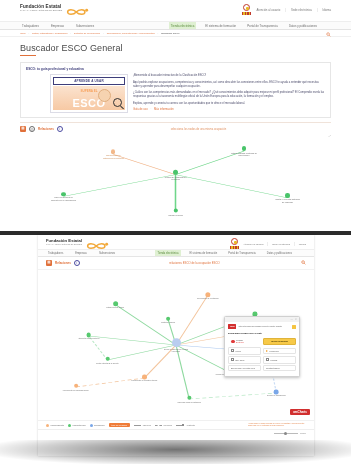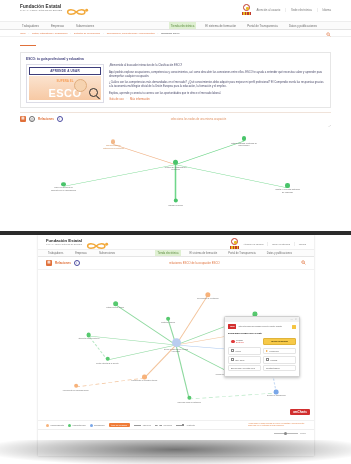--- a/index.html
+++ b/index.html
@@ -41,21 +41,21 @@
   .crumb-sep { font-size:2.4px; color:#ccc; }
   .crumb.last { color:#777; font-weight:bold; }
 
   .page-title-wrap { padding:6px 20px 3px 20px; }
   .page-title { font-size:9px; color:#4a4a4a; font-weight:normal; letter-spacing:.1px; }
   .title-rule { width:16px; height:1.2px; background:#e0703a; margin-top:2px; }
 
   .panel { margin:3px 20px 0 20px; border:.5px solid #e6e6e6; background:#fff; padding:4px 5px; }
   .panel-title { font-size:3.2px; font-weight:bold; color:#3d3d7a; margin-bottom:3px; }
   .panel-body { display:flex; gap:5px; }
-  .promo { width:78px; flex:0 0 78px; }
+  .promo { width:78px; flex:0 0 78px;margin-left:24px; }
   .promo-card { border:.5px solid #dcdce6; background:#fff; padding:2px; }
   .promo-head { border:.5px solid #3d3d7a; text-align:center; font-size:3px; font-weight:bold; color:#3d3d7a; padding:1px 0; letter-spacing:.2px; }
   .promo-art { position:relative; height:24px; background:linear-gradient(180deg,#fbe3cf 0%,#f7c9a4 100%); margin-top:1px; overflow:hidden; display:flex; align-items:flex-end; justify-content:center; }
   .promo-esco { font-size:11px; font-weight:bold; color:#ffffff; letter-spacing:.5px; line-height:11px; margin-bottom:1px; }
   .promo-tag { position:absolute; top:3px; left:0; right:0; text-align:center; font-size:3px; color:#f7a05a; font-weight:bold; }
   .promo-face { position:absolute; right:14px; top:3px; width:13px; height:13px; border-radius:50%; background:#f6d3b0; border:.5px solid #e0ae7e; }
   .promo-glass { position:absolute; right:3px; bottom:3px; width:9px; height:9px; border-radius:50%; border:1.2px solid #2f2f2f; }
   .promo-glass:after { content:""; position:absolute; right:-3px; bottom:-2px; width:4px; height:1.2px; background:#2f2f2f; transform:rotate(40deg); }
 
   .copy { flex:1; }
@@ -213,20 +213,21 @@
       <span class="crumb">Datos, estadísticas y buscadores</span>
       <span class="crumb-sep">/</span>
       <span class="crumb">Detector de la formación</span>
       <span class="crumb-sep">/</span>
       <span class="crumb">Ocupaciones, competencias y conocimientos</span>
       <span class="crumb-sep">/</span>
       <span class="crumb last">Buscador ESCO</span>
     </div>
 
     <div class="page-title-wrap">
+      <div class="page-title">Buscador ESCO General</div>
       <div class="title-rule"></div>
     </div>
 
     <div class="panel">
       <div class="panel-title">ESCO: tu guía profesional y educativa</div>
       <div class="panel-body">
         <div class="promo">
           <div class="promo-card">
             <div class="promo-head">APRENDE A USAR</div>
             <div class="promo-art">

